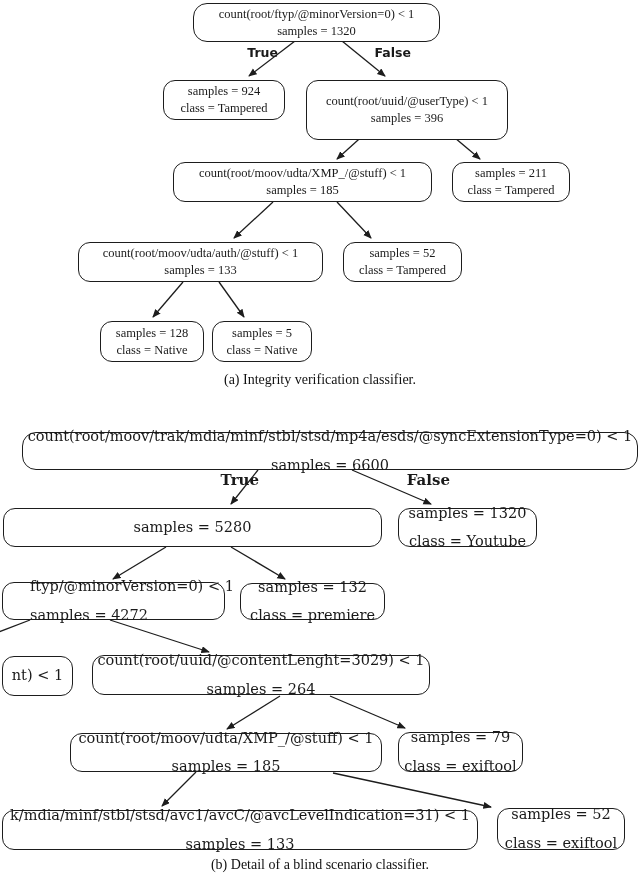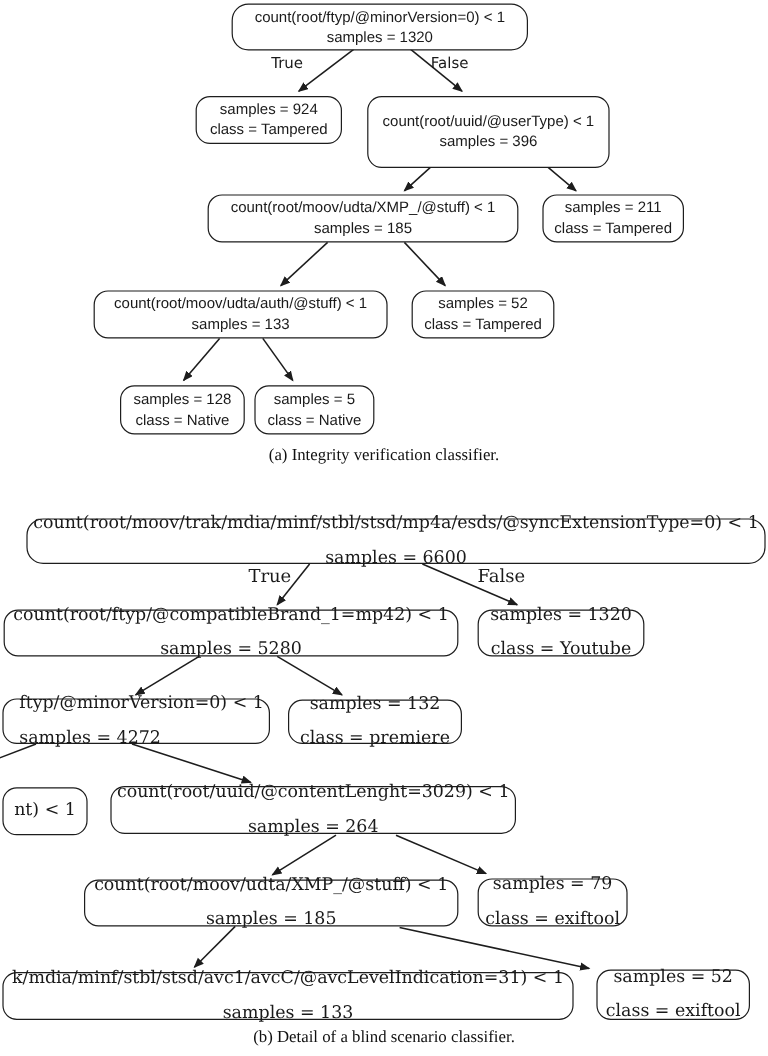--- a/index.html
+++ b/index.html
@@ -3,26 +3,26 @@
 <meta charset="utf-8">
 <style>
   html,body{margin:0;padding:0;background:#ffffff;}
   #page{position:relative;width:640px;height:880px;background:#ffffff;overflow:hidden;
         font-family:"DejaVu Sans",sans-serif;color:#1a1a1a;}
   #edges{position:absolute;left:0;top:0;width:640px;height:880px;pointer-events:none;}
   .node{position:absolute;box-sizing:border-box;border:1.7px solid #1d1d1d;border-radius:12px;
         background:#fff;display:flex;flex-direction:column;justify-content:center;
         align-items:center;text-align:center;white-space:nowrap;}
   .node span{display:block;}
-  .ta{font-family:Liberation Sans, sans-serif;font-size:12.5px;line-height:17px;}
+  .ta{font-family:Liberation Serif, serif;font-size:12.5px;line-height:17px;}
   .tb{font-family:"DejaVu Serif","Liberation Serif",serif;font-size:14.5px;line-height:17.5px;gap:11px;}
-  .edge-label{position:absolute;text-align:left;width:52px;}
+  .edge-label{position:absolute;text-align:right;width:52px;font-weight:bold;}
   .el-a{font-family:"DejaVu Sans","Liberation Sans",sans-serif;font-size:12.5px;}
   .el-b{font-family:"DejaVu Serif","Liberation Serif",serif;font-size:15px;}
-  .clipped-left{align-items:flex-start;text-align:left;padding-left:13px;}
+  .clipped-left{align-items:flex-start;text-align:left;padding-left:27px;}
   .caption{position:absolute;left:0;width:640px;text-align:center;
            font-family:"Liberation Serif","DejaVu Serif",serif;font-size:14px;color:#111;}
 </style>
 </head>
 <body>
 
 <div id="page">
 
   <svg id="edges" viewBox="0 0 640 880">
     <defs>
@@ -98,21 +98,20 @@
   <div class="caption" style="top:372px">(a)  Integrity verification classifier.</div>
 
   <div class="node tb" style="left:22px;top:432px;width:616px;height:38px;border-radius:14px">
     <span>count(root/moov/trak/mdia/minf/stbl/stsd/mp4a/esds/@syncExtensionType=0) &lt; 1</span>
     <span>samples = 6600</span>
   </div>
   <div class="edge-label el-b" style="left:207px;top:471px">True</div>
   <div class="edge-label el-b" style="left:398px;top:471px">False</div>
 
   <div class="node tb" style="left:3px;top:508px;width:379px;height:39px">
-    <span>count(root/ftyp/@compatibleBrand_1=mp42) &lt; 1</span>
     <span>samples = 5280</span>
   </div>
   <div class="node tb" style="left:398px;top:508px;width:139px;height:39px">
     <span>samples = 1320</span>
     <span>class = Youtube</span>
   </div>
 
   <div class="node tb clipped-left" style="left:2px;top:582px;width:223px;height:38px">
     <span>ftyp/@minorVersion=0) &lt; 1</span>
     <span>samples = 4272</span>

